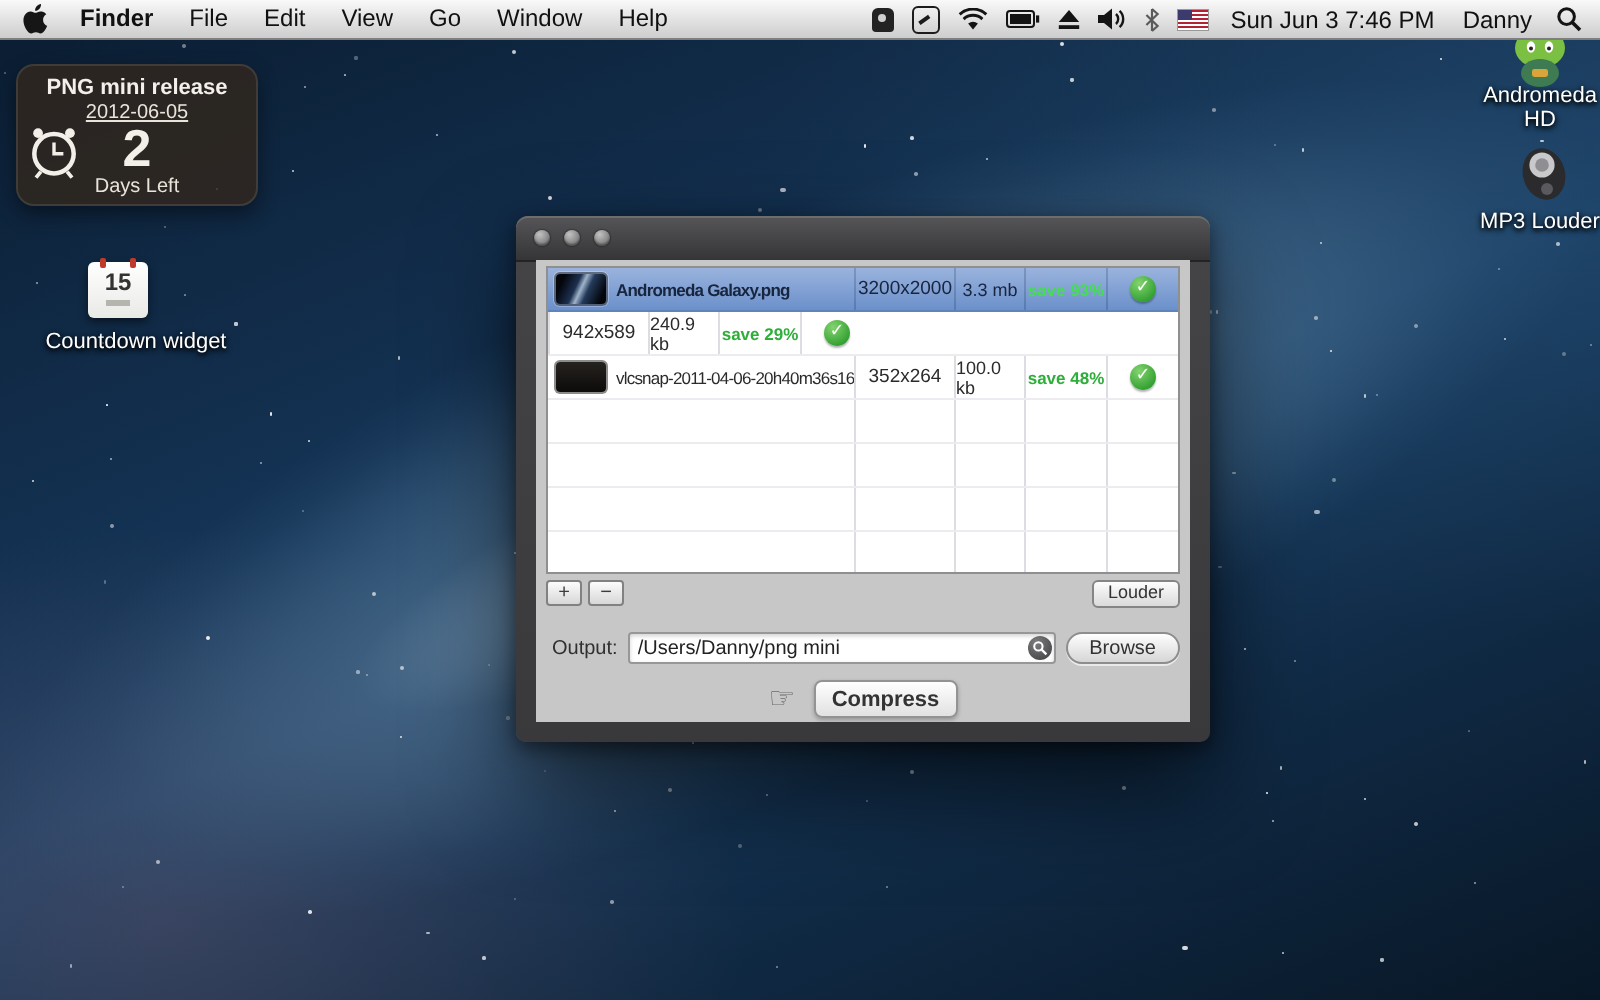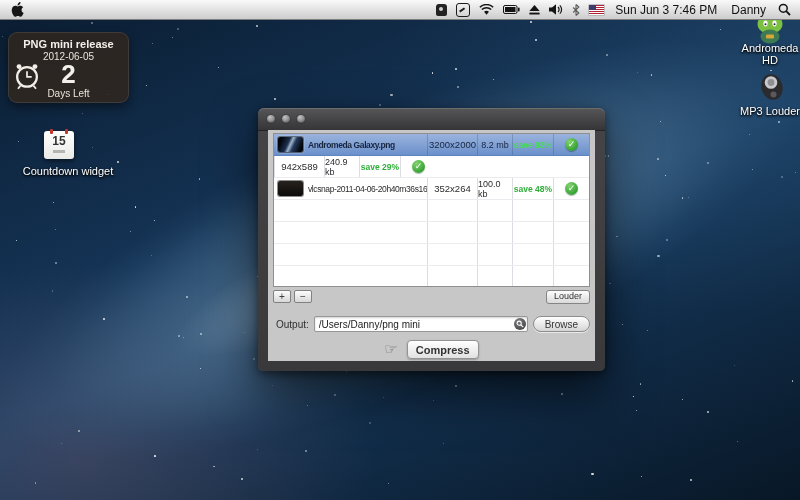--- a/index.html
+++ b/index.html
@@ -40,21 +40,21 @@
   .menu-extra i{position:absolute;left:3px;top:3px;width:4px;height:4px;border-radius:50%;background:#cfcfcf;}
   .inputsrc{width:12px;height:12px;border:1.4px solid #1c1c1c;border-radius:3px;position:relative;}
   .inputsrc i{position:absolute;left:2px;top:5px;width:6px;height:1.5px;background:#1c1c1c;transform:rotate(-35deg);}
 
   
   .widget{position:absolute;left:8px;top:32px;width:121px;height:71px;z-index:5;
     background:rgba(48,38,30,0.86);border-radius:9px;color:#f3f0ea;text-align:center;
     box-shadow:0 4px 10px rgba(0,0,0,0.45), inset 0 0 0 1px rgba(255,255,255,0.10);}
   .widget .wclock{position:absolute;left:4px;top:27px;}
   .widget-title{font-size:11px;font-weight:bold;margin-top:6px;}
-  .widget-date{font-size:10px;margin-top:1px;color:#e9e3d9;}
+  .widget-date{font-size:10px;margin-top:1px;color:#e9e3d9;text-decoration:underline;}
   .widget-days{font-size:26px;font-weight:bold;line-height:25px;}
   .widget-days-label{font-size:10px;color:#e9e3d9;margin-top:1px;}
 
   
   .icon-label{position:absolute;text-align:center;font-size:11px;line-height:12px;color:#fff;
     text-shadow:0 1px 3px rgba(0,0,0,0.95), 0 1px 2px rgba(0,0,0,0.9);z-index:4;}
   .cd-icon{position:absolute;left:44px;top:131px;width:30px;height:28px;z-index:4;
     background:linear-gradient(#ffffff,#e9e9e6);border-radius:3px;
     box-shadow:0 2px 4px rgba(0,0,0,0.5);text-align:center;}
   .cal-ring{position:absolute;top:-2px;width:3px;height:5px;background:#c0392b;border-radius:1px;}
@@ -272,20 +272,29 @@
       <i class="star" style="left: 706.976px; top: 161.523px; height: 2.18385px; width: 2.18385px; opacity: 0.46;"></i>
     </div>
 </div>
 
 <div class="menubar">
   <span class="apple-wrap">
     <svg width="13" height="15" viewBox="0 0 17 20">
       <path fill="#161616" d="M13.9 10.6c0-2.4 2-3.6 2.1-3.7-1.1-1.7-2.9-1.9-3.5-1.9-1.5-.2-2.9.9-3.7.9-.8 0-1.9-.9-3.2-.9-1.6 0-3.1 1-4 2.5-1.7 2.9-.4 7.3 1.2 9.7.8 1.2 1.8 2.5 3.1 2.4 1.2 0 1.7-.8 3.2-.8s1.9.8 3.2.8c1.3 0 2.2-1.2 3-2.4.9-1.3 1.3-2.6 1.3-2.7-.1 0-2.7-1-2.7-3.9zM11.5 3.1c.7-.8 1.1-1.9 1-3.1-1 0-2.2.7-2.9 1.5-.6.7-1.2 1.9-1 3 1.1.1 2.2-.6 2.9-1.4z"></path>
     </svg>
   </span>
+  <div class="menu-left" id="menu-items">
+      <span class="menu-item bold">Finder</span>
+      <span class="menu-item">File</span>
+      <span class="menu-item">Edit</span>
+      <span class="menu-item">View</span>
+      <span class="menu-item">Go</span>
+      <span class="menu-item">Window</span>
+      <span class="menu-item">Help</span>
+    </div>
 
   <div class="menu-right">
     <span class="sicon menu-extra">
         <i></i>
       </span>
     <span class="sicon inputsrc">
         <i></i>
       </span>
     <span class="sicon">
       <svg width="15" height="12" viewBox="0 0 16 12">
@@ -390,21 +399,21 @@
     </span>
   </div>
   <div class="win-content">
     <div class="file-table" id="file-table">
         <div class="t-row selected">
           <div class="cell c-name">
             <span class="thumb galaxy"></span>
             <span class="fname">Andromeda Galaxy.png</span>
           </div>
           <div class="cell c-dim">3200x2000</div>
-          <div class="cell c-size">8.2 mb</div>
+          <div class="cell c-size">3.3 mb</div>
           <div class="cell c-save">save 93%</div>
           <div class="cell c-check">
             <span class="check-badge">✓</span>
           </div>
         </div>
         <div class="t-row">
           <div class="cell c-dim">942x589</div>
           <div class="cell c-size">240.9 kb</div>
           <div class="cell c-save">save 29%</div>
           <div class="cell c-check">

